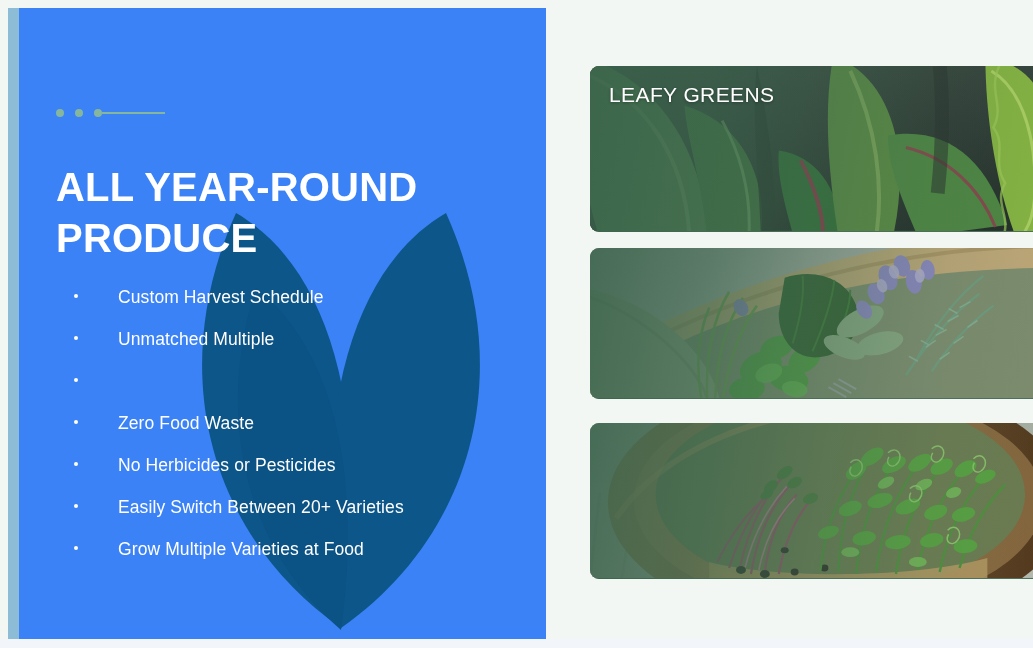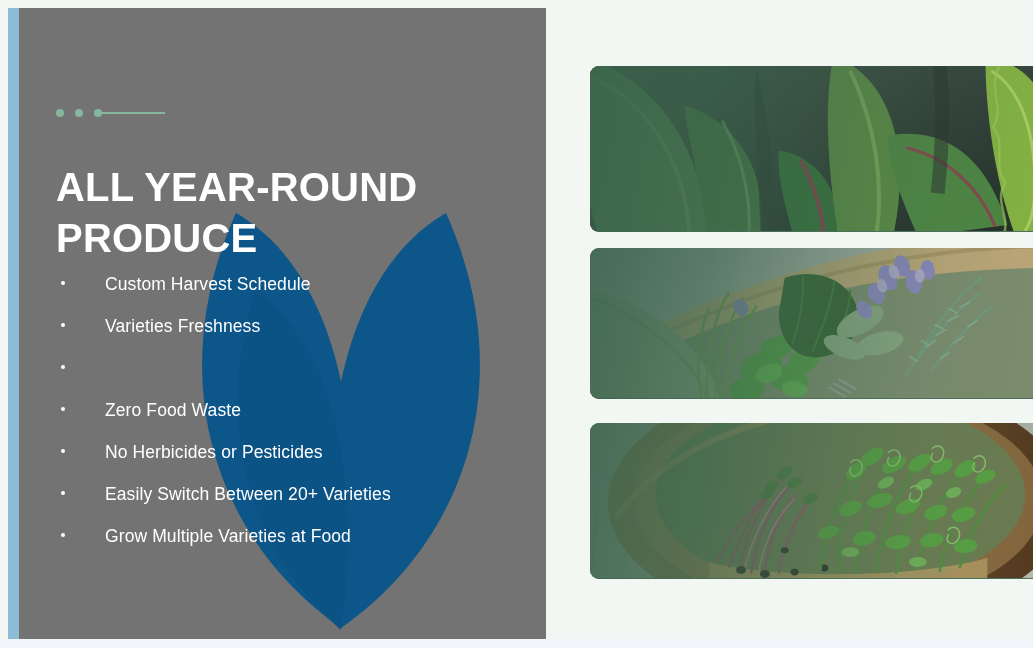--- a/index.html
+++ b/index.html
@@ -41,21 +41,21 @@
     height: 632px;
     background: #8cbcd6;
   }
 
   .panel {
     position: absolute;
     left: 19px;
     top: 8px;
     width: 527px;
     height: 632px;
-    background: #737373;
+    background: #3b82f6;
     overflow: hidden;
   }
 
   
   .watermark {
     position: absolute;
     right: -40px;
     top: 110px;
     width: 470px;
     height: 520px;
@@ -108,21 +108,21 @@
     font-weight: bold;
     letter-spacing: 0.2px;
   }
 
   
   .bullets {
     position: absolute;
     left: 0;
     top: 265px;
     width: 470px;
-    margin: 0;
+    margin: 13px;
     padding: 0;
     list-style: none;
   }
   .bullets li {
     position: relative;
     height: 42px;
     line-height: 22px;
     padding-left: 49px;
     color: #ffffff;
     font-size: 17.5px;
@@ -208,21 +208,21 @@
 
       <h1 class="headline">ALL YEAR-ROUND PRODUCE</h1>
 
       <ul class="bullets">
         <li>
           <span class="bullet-dot"></span>
           <span>Custom Harvest Schedule</span>
         </li>
         <li>
           <span class="bullet-dot"></span>
-          <span>Varieties Freshness</span>
+          <span>Unmatched Multiple</span>
         </li>
         <li>
           <span class="bullet-dot"></span>
         </li>
         <li>
           <span class="bullet-dot"></span>
           <span>Zero Food Waste</span>
         </li>
         <li>
           <span class="bullet-dot"></span>
@@ -267,20 +267,21 @@
       <path d="M318 82 C 360 92 392 122 408 162" stroke="#8f3a4c" stroke-width="3" fill="none" opacity="0.85"></path>
 
       <path d="M398 -10 C 450 0 470 40 468 110 C 466 150 450 170 430 176 C 412 130 398 60 398 -10 Z" fill="#86b440"></path>
       <path d="M404 5 C 430 20 448 60 448 120 C 448 150 440 166 432 174" stroke="#b4d66a" stroke-width="3" fill="none" opacity="0.8"></path>
       <path d="M412 0 C 400 25 418 40 406 62 C 420 80 404 96 418 118 C 406 138 424 150 416 172" stroke="#9dc755" stroke-width="2.5" fill="none" opacity="0.7"></path>
 
       <path d="M168 0 C 178 50 188 110 186 172 L 172 172 C 170 110 162 50 168 0 Z" fill="#222c27" opacity="0.8"></path>
       <path d="M352 0 C 356 40 354 90 350 128" stroke="#242e29" stroke-width="14" fill="none" opacity="0.55"></path>
     </svg>
     <div class="tint"></div>
+    <div class="card-label">LEAFY GREENS</div>
   </div>
 
   <div class="card" id="card-herbs-flowers">
     <svg class="photo" viewBox="0 0 460 151" preserveAspectRatio="none" xmlns="http://www.w3.org/2000/svg">
       <defs>
         <linearGradient id="woodBg" x1="0" y1="0" x2="1" y2="1">
           <stop offset="0%" stop-color="#9aa29a"></stop>
           <stop offset="60%" stop-color="#b6b8b2"></stop>
           <stop offset="100%" stop-color="#cdcdc6"></stop>
         </linearGradient>

